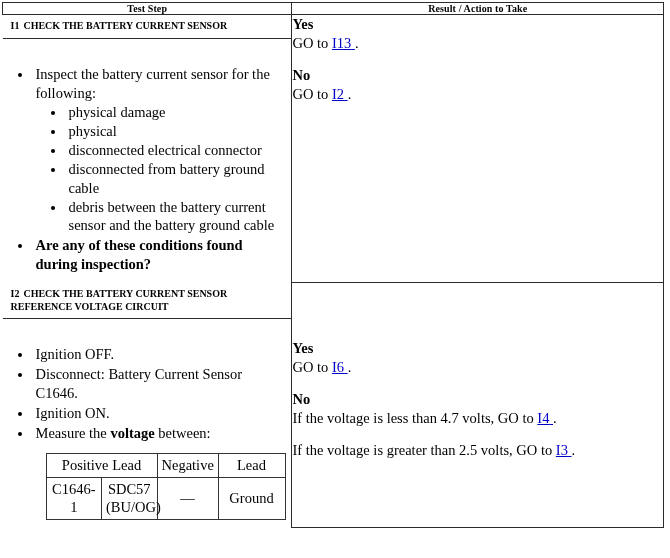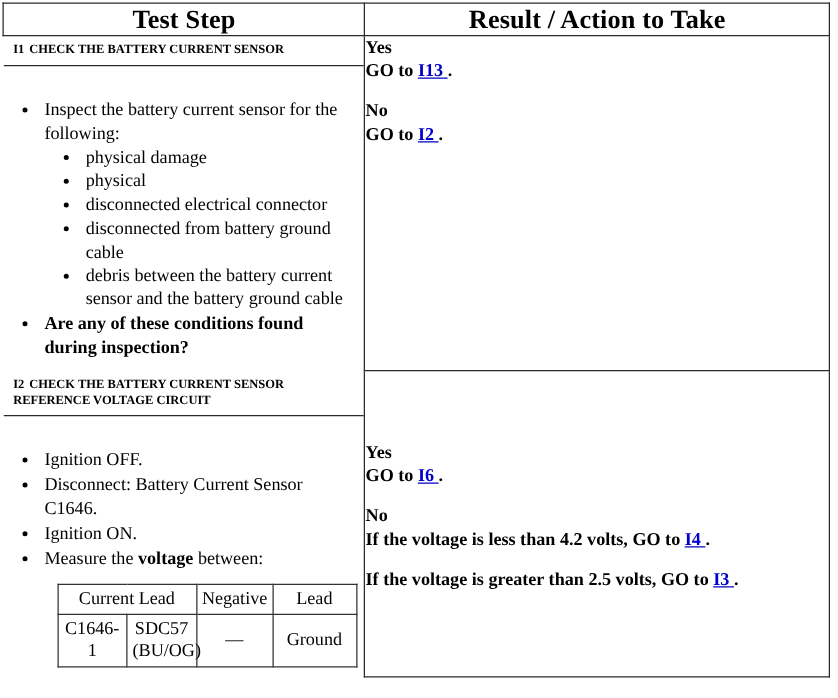--- a/index.html
+++ b/index.html
@@ -36,21 +36,21 @@
     vertical-align: top;
     padding: 0;
   }
 
   .col-left  { width: 289px; }
   .col-right { width: 371px; }
 
   th.hdr {
     text-align: center;
     font-weight: bold;
-    font-size: 21px;
+    font-size: 10px;
     padding: 4px 0 5px 0;
     letter-spacing: 0.1px;
   }
 
   
   .stepheadcell {
     padding: 0;
     border: none !important;
   }
   .stephead {
@@ -93,21 +93,21 @@
 
   .resultcell {
     padding: 7px 8px 8px 6px;
     line-height: 1.3;
   }
   .res-label {
     font-weight: bold;
     margin-top: 0;
   }
   .res-gap { height: 13px; }
-  .res-line { white-space: normal; font-weight: bold; }
+  .res-line { white-space: normal; }
   a.xref {
     color: #0000c8;
     text-decoration: underline;
   }
   a.xref::after { content: " "; }
 
   
   table.pintable {
     border-collapse: collapse;
     margin: 10px 0 0 43px;
@@ -184,42 +184,42 @@
             <ul class="lvl1">
               <li>Ignition OFF.</li>
               <li>Disconnect: Battery Current Sensor C1646.</li>
               <li>Ignition ON.</li>
               <li><span>Measure the </span><b>voltage</b><span> between:</span></li>
             </ul>
 
             <table class="pintable">
               <tbody>
                 <tr>
-                  <td class="lead-h" colspan="2">Current Lead</td>
+                  <td class="lead-h" colspan="2">Positive Lead</td>
                   <td class="w-npin lead-h">Negative</td>
                   <td class="w-ncir lead-h">Lead</td>
                 </tr>
                 <tr>
                   <td>C1646-1</td>
                   <td>SDC57 (BU/OG)</td>
                   <td>—</td>
                   <td>Ground</td>
                 </tr>
               </tbody>
             </table>
           </div>
         </td>
 
         <td class="resultcell">
           <div style="height:56px"></div>
           <div class="res-label">Yes</div>
           <div class="res-line"><span>GO to </span><a class="xref" href="#">I6</a><span>.</span></div>
           <div class="res-gap"></div>
           <div class="res-label">No</div>
-          <div class="res-line"><span>If the voltage is less than 4.2 volts, GO to </span><a class="xref" href="#">I4</a><span>.</span></div>
+          <div class="res-line"><span>If the voltage is less than 4.7 volts, GO to </span><a class="xref" href="#">I4</a><span>.</span></div>
           <div class="res-gap"></div>
           <div class="res-line"><span>If the voltage is greater than 2.5 volts, GO to </span><a class="xref" href="#">I3</a><span>.</span></div>
         </td>
       </tr>
 
     </tbody>
   </table>
 
 </div>
 

